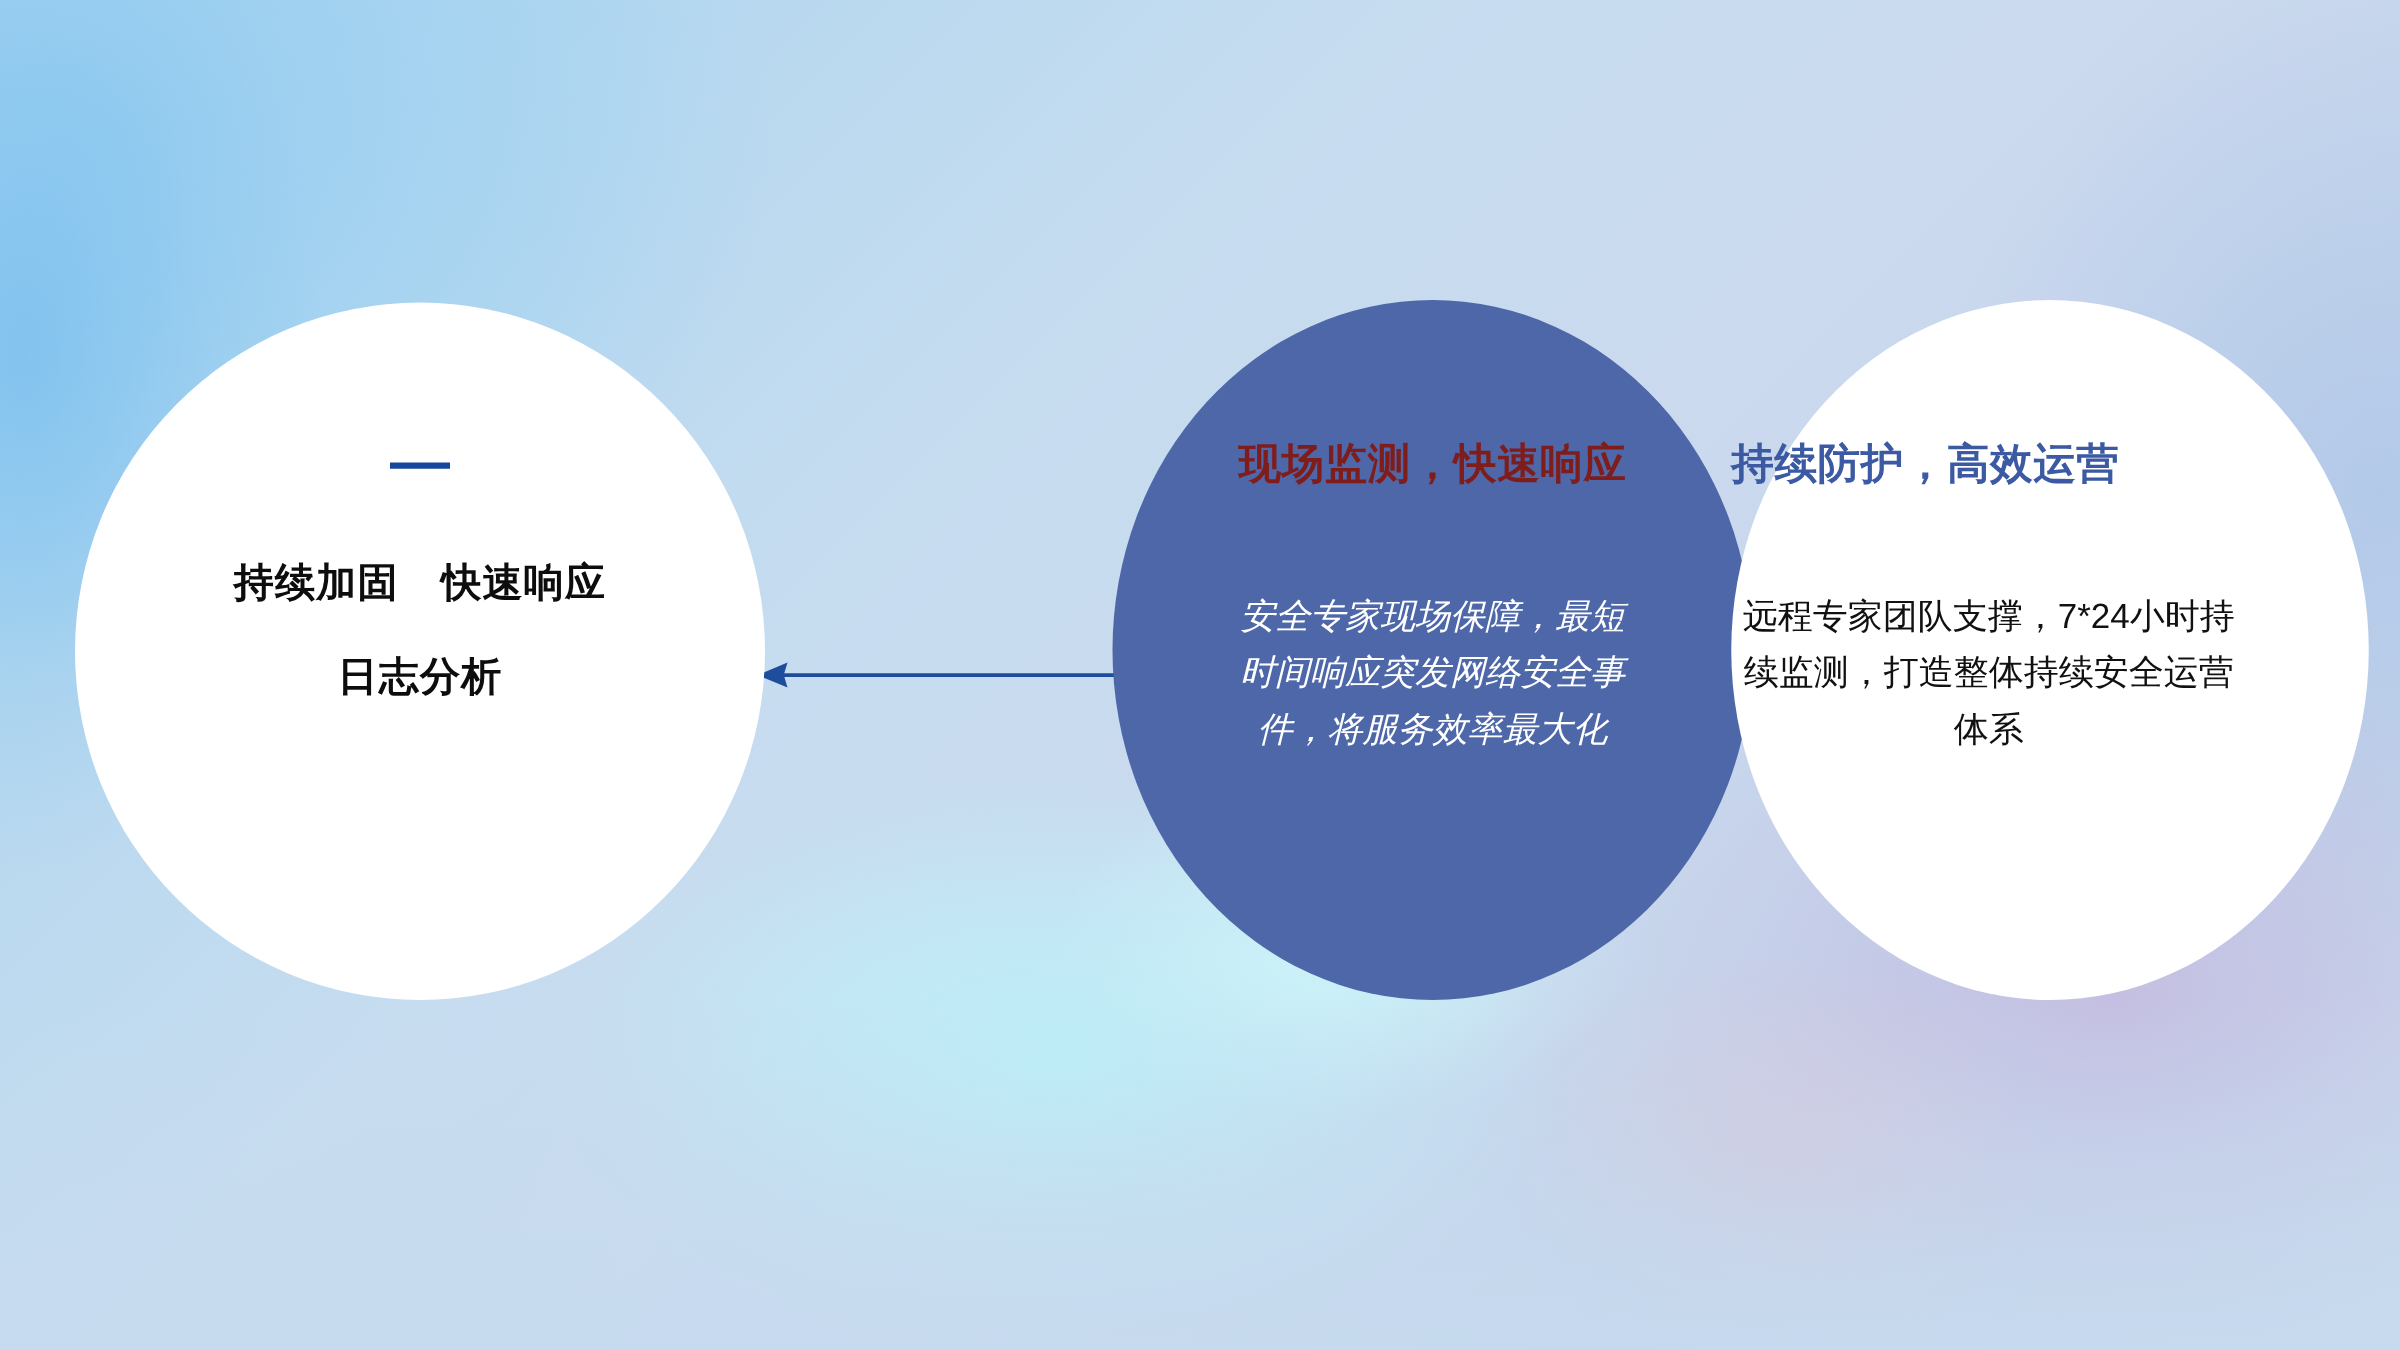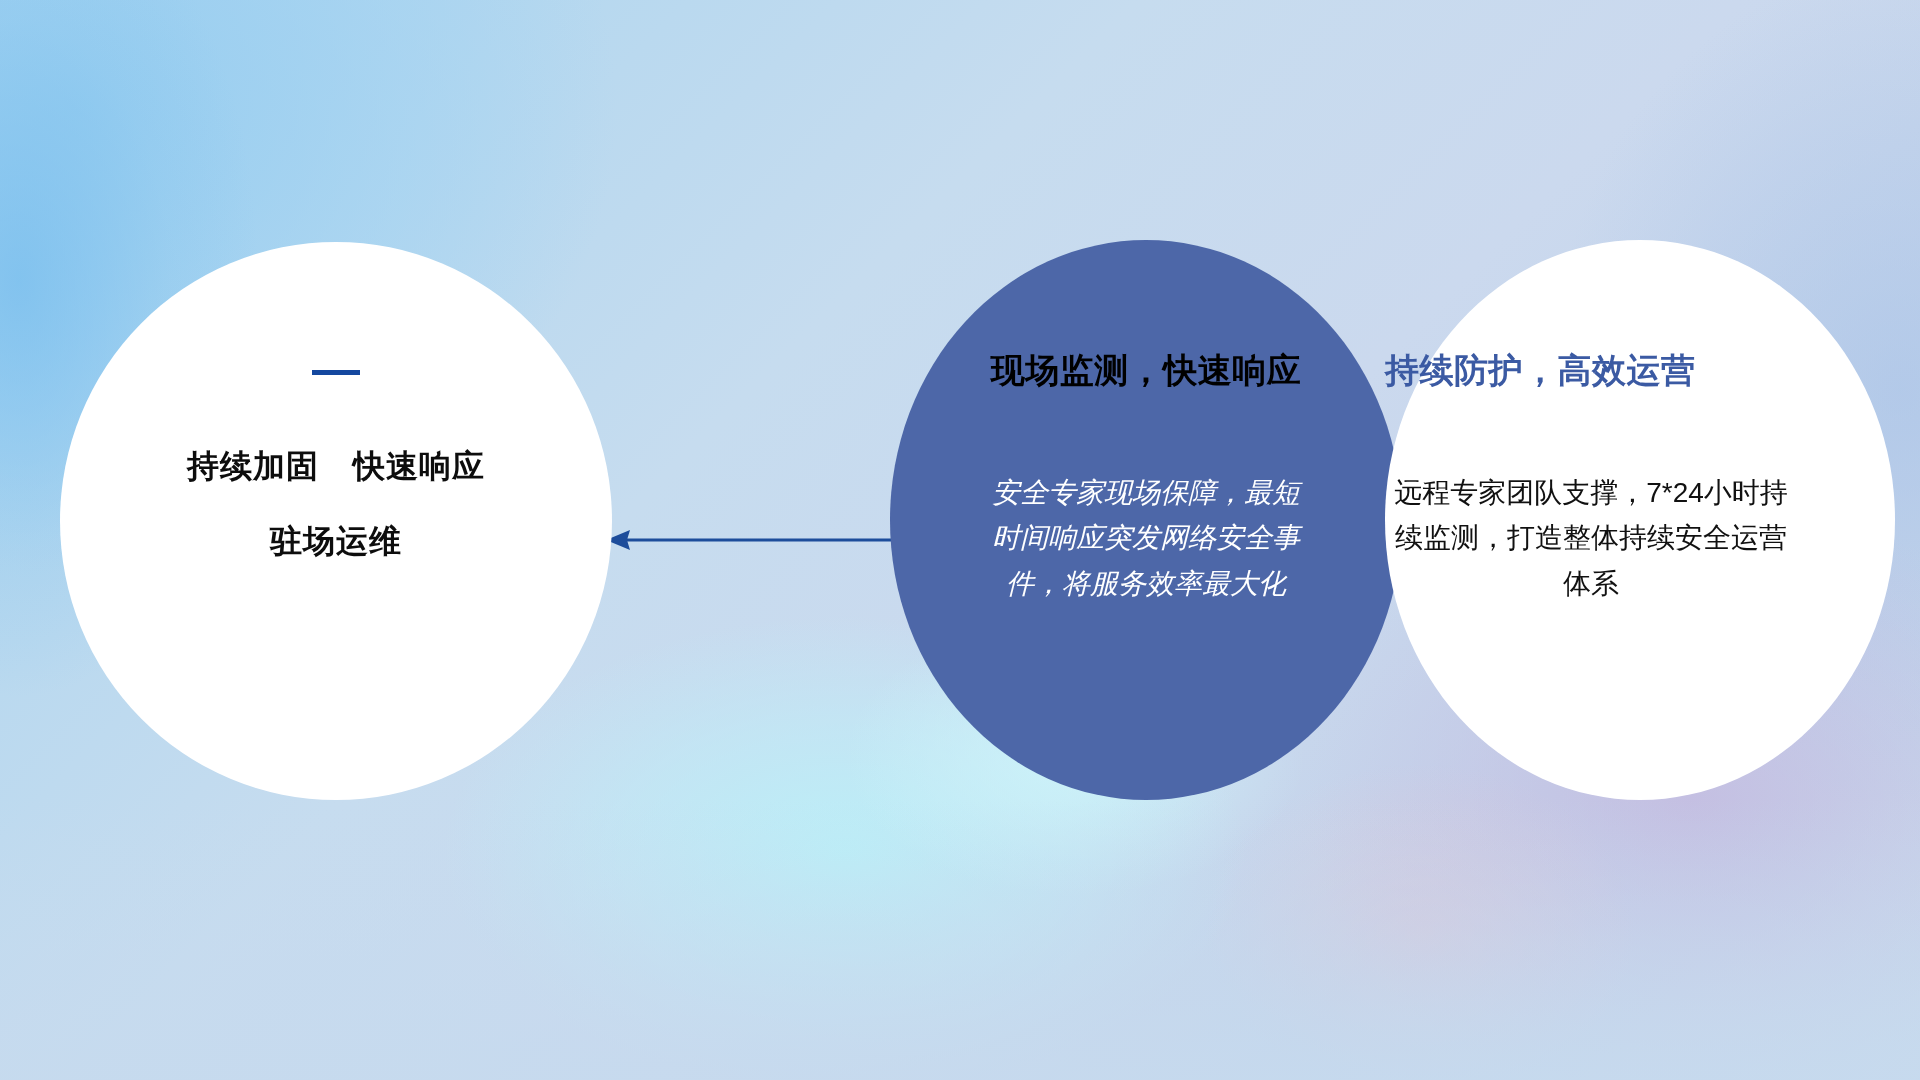--- a/index.html
+++ b/index.html
@@ -161,21 +161,21 @@
     z-index: 7;
     display: flex;
     flex-direction: column;
     align-items: center;
     padding-top: 108px;
     box-sizing: border-box;
   }
   #middle-title {
     font-size: 34px;
     font-weight: bold;
-    color: #000000;
+    color: #7f1d1d;
     letter-spacing: 0.5px;
     white-space: nowrap;
   }
   #middle-body {
     margin-top: 76px;
     width: 330px;
     font-size: 28px;
     line-height: 1.62;
     color: #ffffff;
     text-align: center;
@@ -249,21 +249,21 @@
   <div id="left-content">
     <div id="left-divider"></div>
 
 
     <div class="left-row">
       <span class="left-tag">持续加固</span>
       <span class="left-tag">快速响应</span>
     </div>
 
     <div class="left-row single">
-      <span class="left-tag">驻场运维</span>
+      <span class="left-tag">日志分析</span>
     </div>
   </div>
 
   <div id="middle-content">
     <div id="middle-title">现场监测，快速响应</div>
     <div id="middle-body">安全专家现场保障，最短时间响应突发网络安全事件，将服务效率最大化</div>
   </div>
 
   <div id="right-content">
     <div id="right-title">持续防护，高效运营</div>

